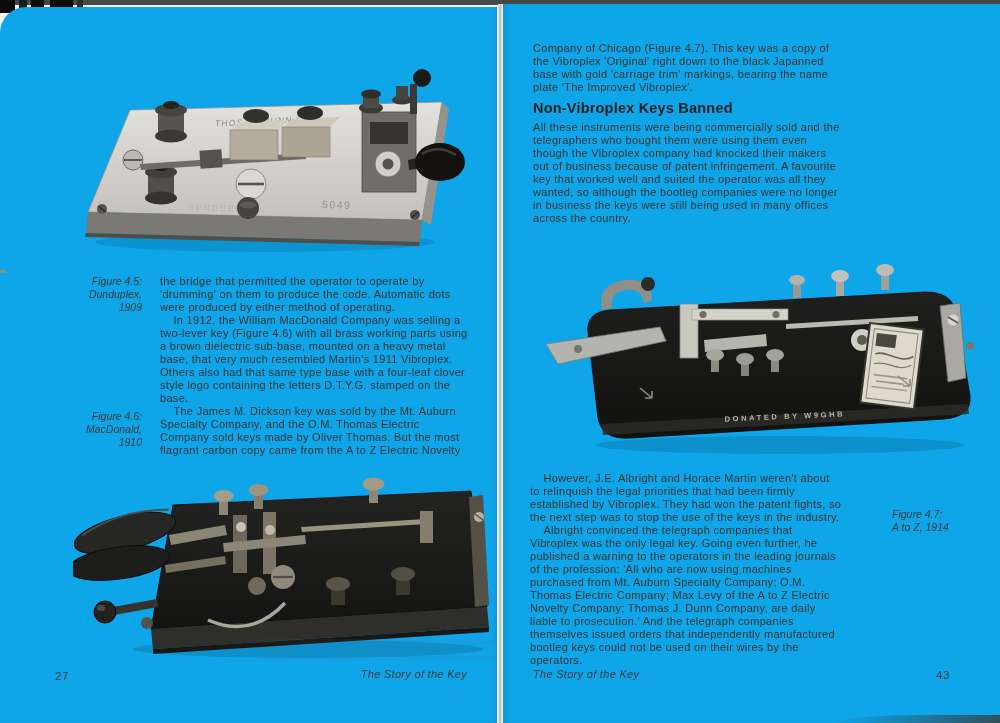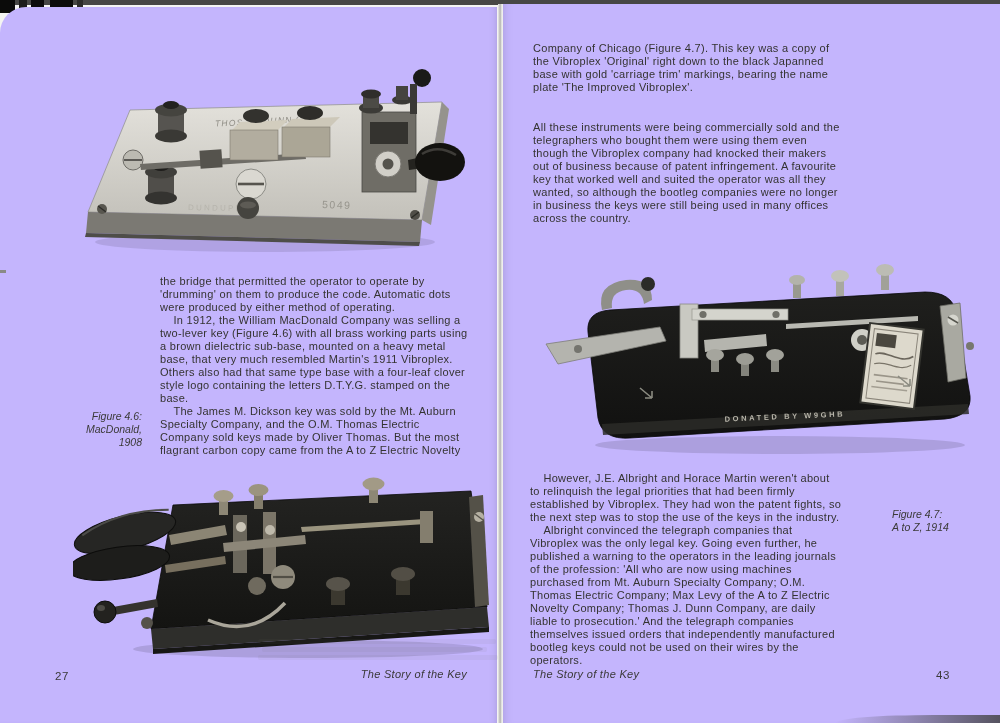--- a/index.html
+++ b/index.html
@@ -6,21 +6,21 @@
   #scan{position:relative;width:1000px;height:723px;background:#f4f4f2;overflow:hidden;
         font-family:"Liberation Sans",sans-serif;color:#2e2d2b;}
   
   .top-strip{position:absolute;left:0;top:0;width:1000px;height:5px;background:#474745;z-index:1;}
   .edge-mark{position:absolute;background:#0b0b0a;z-index:1;}
   .corner-smudge{position:absolute;right:0;bottom:0;width:165px;height:8px;z-index:6;
         background:linear-gradient(to right, rgba(58,58,56,0), rgba(58,58,56,0.8));
         border-top-left-radius:60% 100%;}
   .left-dash{position:absolute;left:0;top:270px;width:6px;height:3px;background:#8a8a86;z-index:6;}
   
-  .page{position:absolute;background:#c4b5fd;z-index:2;text-decoration:underline;}
+  .page{position:absolute;background:#0ea5e9;z-index:2;text-decoration:underline;}
   #page-left{left:0;top:7px;width:497px;height:716px;border-top-left-radius:26px;
         box-shadow:inset -6px 0 10px -8px rgba(0,0,0,0.25);}
   #page-right{left:503px;top:4px;width:497px;height:719px;
         box-shadow:inset 8px 0 12px -10px rgba(0,0,0,0.22);}
   .gutter{position:absolute;left:498px;top:4px;width:5px;height:719px;z-index:3;
         background:linear-gradient(to right,#ececea 0%, #b2b2af 45%, #d8d8d5 60%, #f6f6f4 100%);}
   
   .body-text{position:absolute;font-size:11px;line-height:13px;letter-spacing:0.3px;
         white-space:pre-wrap;color:#343331;}
   .caption{position:absolute;font-style:italic;font-size:10.5px;line-height:13px;
@@ -117,39 +117,42 @@
         <ellipse cx="370" cy="150" rx="25" ry="19" fill="#13120f"></ellipse>
         <path d="M 352,142 Q 368,132 386,143" stroke="#3e3c38" stroke-width="2.5" fill="none"></path>
       </g>
 
       <circle cx="32" cy="197" r="5" fill="#58564f"></circle>
         <line x1="28" y1="194" x2="36" y2="200" stroke="#2e2d29" stroke-width="1.4"></line>
       <circle cx="345" cy="203" r="5" fill="#504e48"></circle>
         <line x1="341" y1="206" x2="349" y2="200" stroke="#2b2a26" stroke-width="1.4"></line>
     </svg>
 
+    <div class="caption right-align" style="left:58px;top:268px;width:84px;">Figure 4.5:
+Dunduplex,
+1909</div>
 
     <div class="body-text" style="left:160px;top:268px;width:330px;">the bridge that permitted the operator to operate by
 'drumming' on them to produce the code. Automatic dots
 were produced by either method of operating.
     In 1912, the William MacDonald Company was selling a
 two-lever key (Figure 4.6) with all brass working parts using
 a brown dielectric sub-base, mounted on a heavy metal
 base, that very much resembled Martin's 1911 Vibroplex.
 Others also had that same type base with a four-leaf clover
 style logo containing the letters D.T.Y.G. stamped on the
 base.
     The James M. Dickson key was sold by the Mt. Auburn
 Specialty Company, and the O.M. Thomas Electric
 Company sold keys made by Oliver Thomas. But the most
 flagrant carbon copy came from the A to Z Electric Novelty</div>
 
     <div class="caption right-align" style="left:58px;top:403px;width:84px;">Figure 4.6:
 MacDonald,
-1908</div>
+1910</div>
 
     <svg class="photo" style="left:73px;top:450px;" width="422" height="208" viewBox="0 0 422 208">
       <defs>
         <linearGradient id="g2" x1="0" y1="0" x2="0" y2="1">
           <stop offset="0" stop-color="#232321"></stop>
             <stop offset="1" stop-color="#141412"></stop>
         </linearGradient>
       </defs>
       <ellipse cx="235" cy="192" rx="175" ry="9" fill="rgba(0,0,0,0.12)"></ellipse>
 
@@ -216,20 +219,21 @@
     <div class="footer-title" style="left:250px;top:661px;width:217px;text-align:right;">The Story of the Key</div>
   </div>
 
   <div class="page" id="page-right">
 
     <div class="body-text" style="left:30px;top:38px;width:435px;">Company of Chicago (Figure 4.7). This key was a copy of
 the Vibroplex 'Original' right down to the black Japanned
 base with gold 'carriage trim' markings, bearing the name
 plate 'The Improved Vibroplex'.</div>
 
+    <div class="section-heading" style="left:30px;top:96px;">Non-Vibroplex Keys Banned</div>
 
     <div class="body-text" style="left:30px;top:117px;width:435px;">All these instruments were being commercially sold and the
 telegraphers who bought them were using them even
 though the Vibroplex company had knocked their makers
 out of business because of patent infringement. A favourite
 key that worked well and suited the operator was all they
 wanted, so although the bootleg companies were no longer
 in business the keys were still being used in many offices
 across the country.</div>
 

